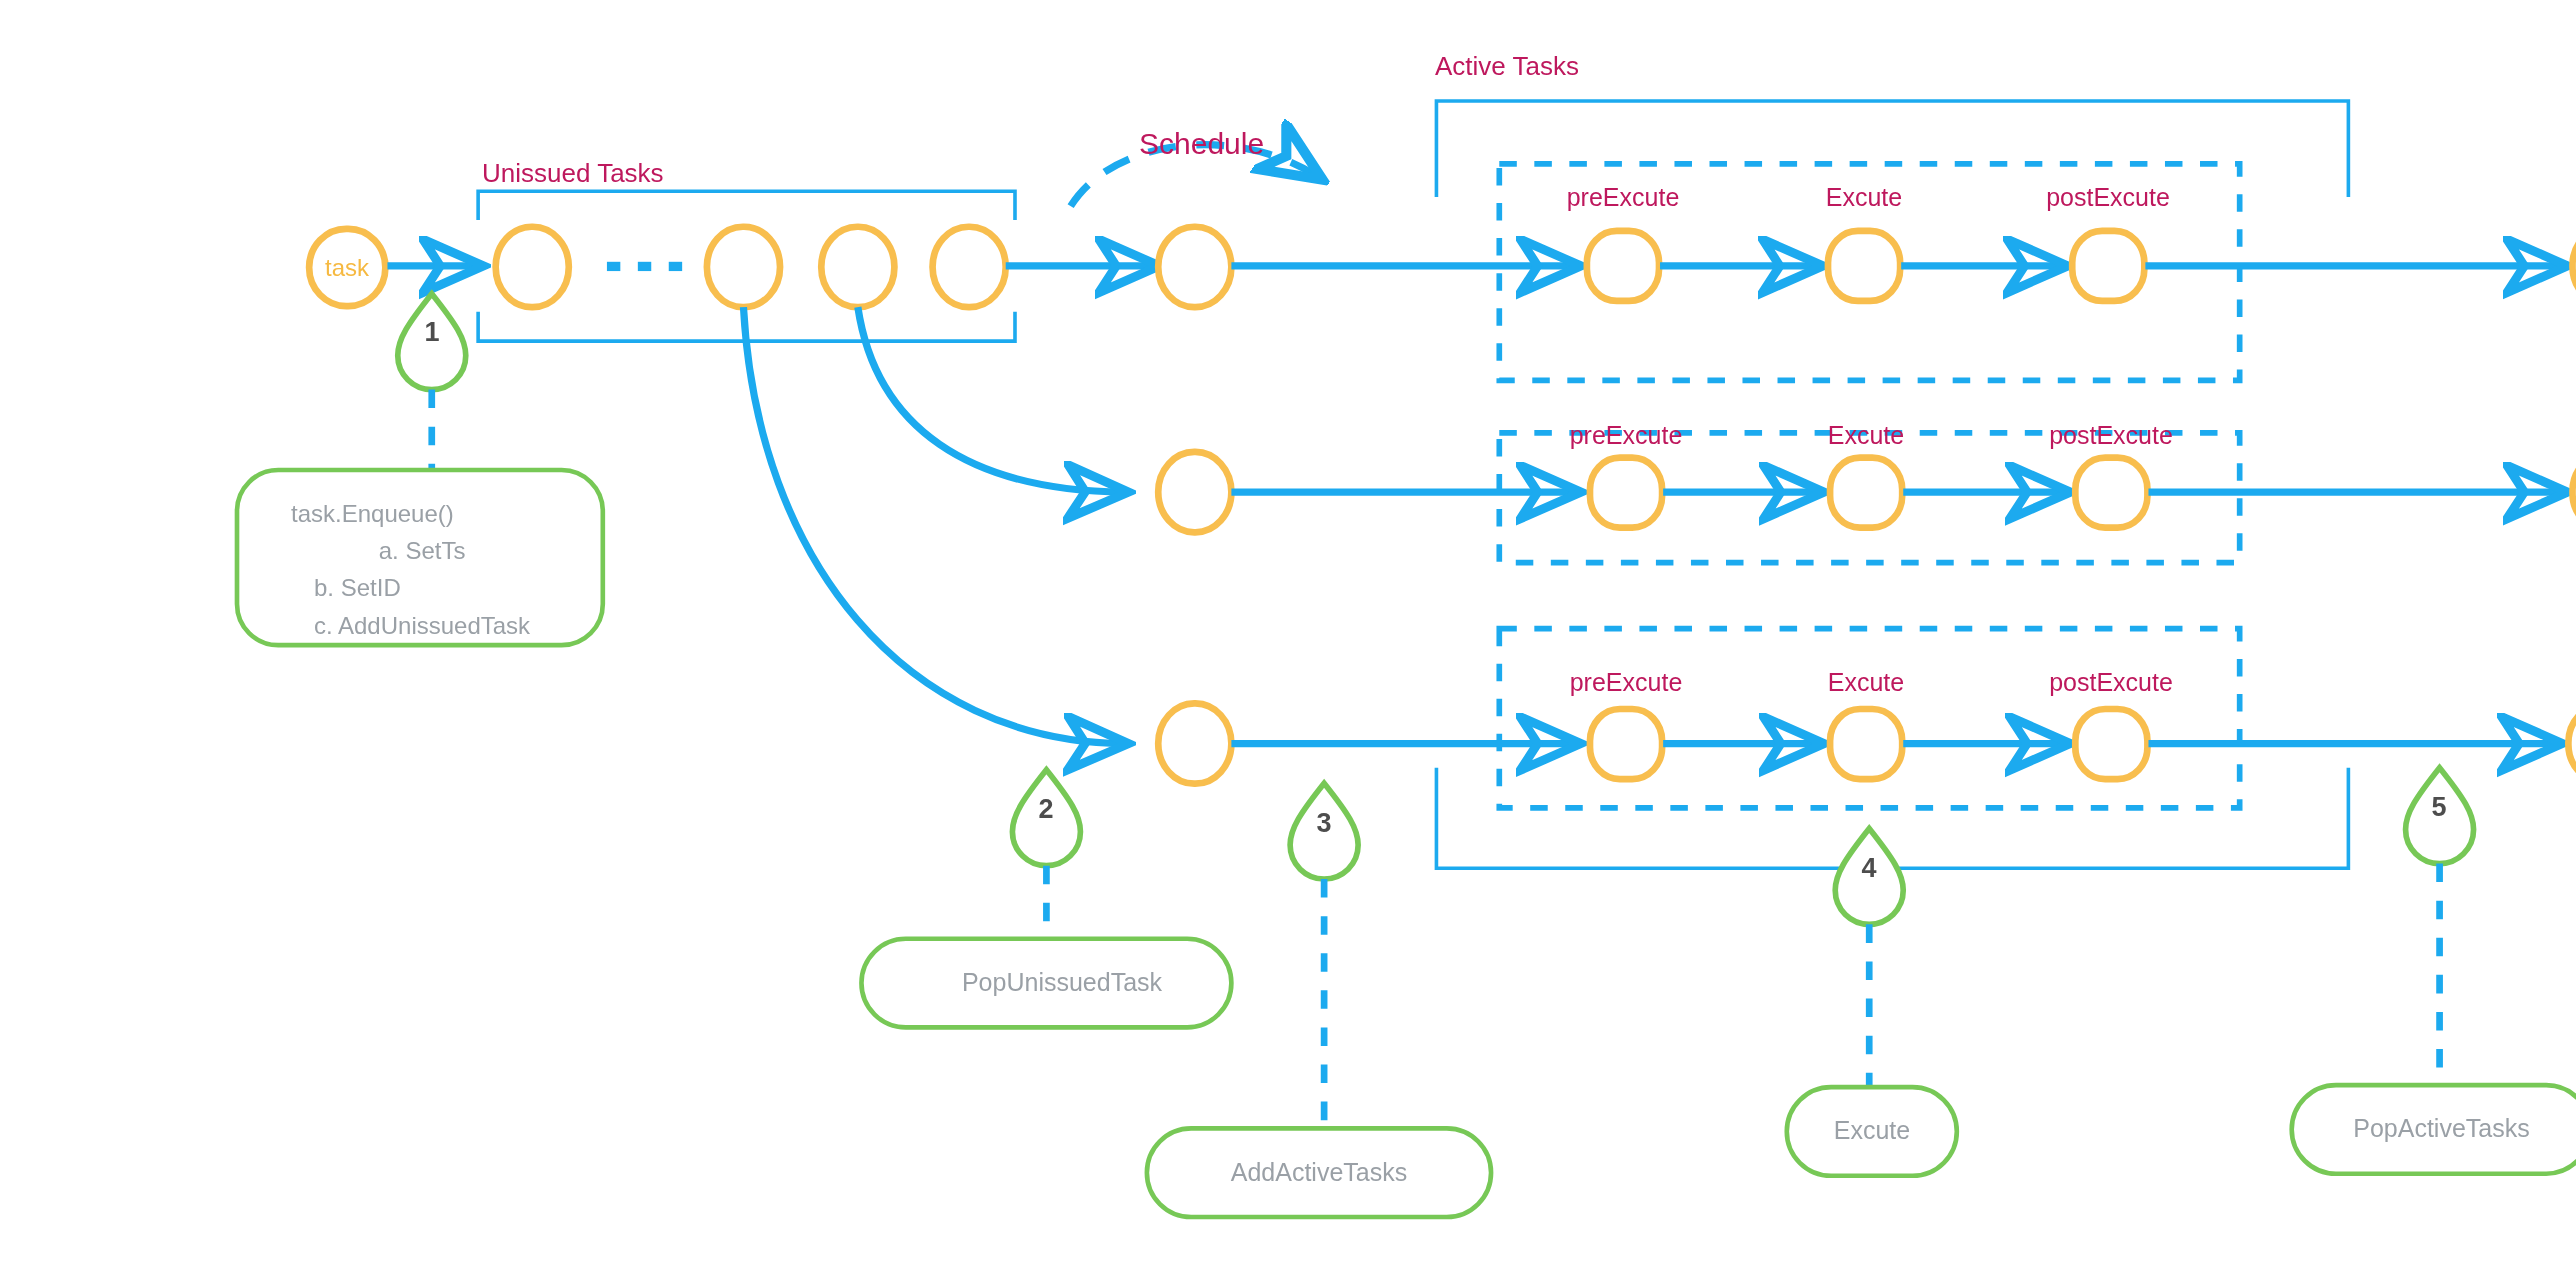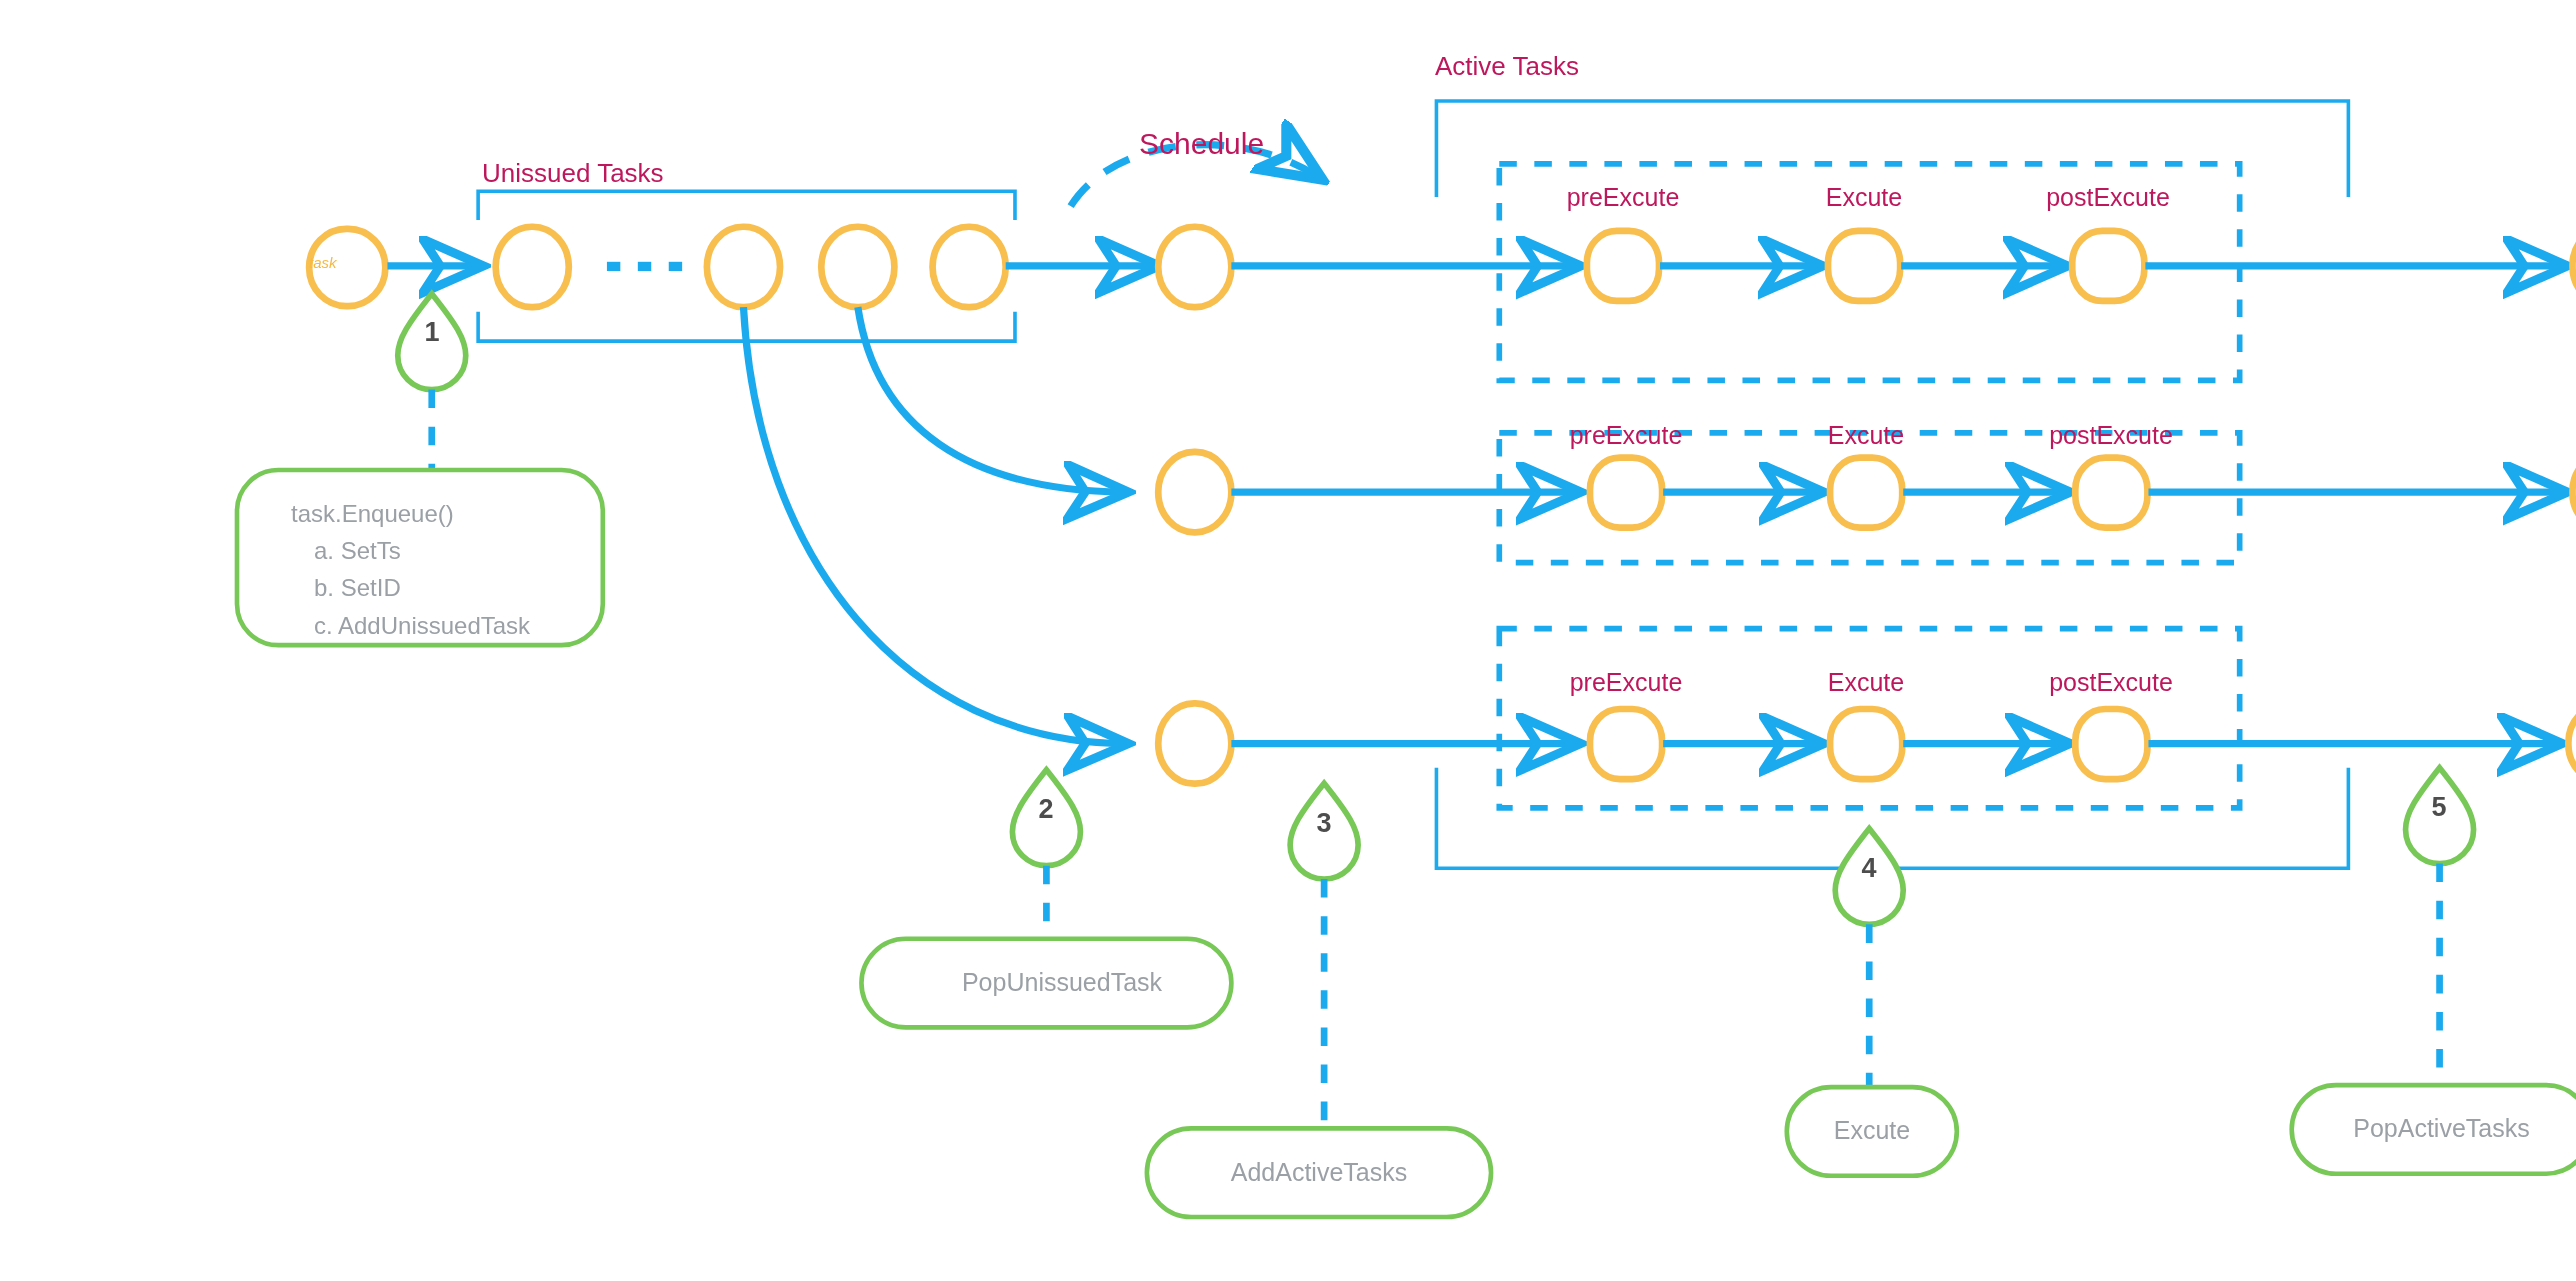--- a/index.html
+++ b/index.html
@@ -127,21 +127,21 @@
     <line x1="3628" y1="1794" x2="3628" y2="2110" stroke="#1CAAEF" stroke-width="13" stroke-dasharray="36 36"></line>
     <rect x="3468" y="2110" width="330" height="172" rx="86" ry="86" fill="#fff" stroke="#77C856" stroke-width="9"></rect>
 
     <g>
       <path d="M 4735,1490 C 4689,1548 4669,1578 4669,1610 C 4669,1647 4699,1676 4735,1676 C 4771,1676 4801,1647 4801,1610 C 4801,1578 4781,1548 4735,1490 Z" fill="#fff" stroke="#77C856" stroke-width="11"></path>
     </g>
     <line x1="4735" y1="1676" x2="4735" y2="2106" stroke="#1CAAEF" stroke-width="13" stroke-dasharray="36 36"></line>
     <rect x="4448" y="2106" width="580" height="172" rx="86" ry="86" fill="#fff" stroke="#77C856" stroke-width="9"></rect>
   </svg>
 
-  <div class="node-text" style="left:309px; top:254px; width:76px; font-size:15px;font-style:italic;">task</div>
+  <div class="node-text" style="left:309px; top:254px; width:76px; text-align:center; font-size:24px;">task</div>
 
   <div class="lbl" style="left:482px; top:158px; font-size:26px;">Unissued Tasks</div>
   <div class="lbl" style="left:1139px; top:127px; font-size:30px;">Schedule</div>
   <div class="lbl" style="left:1435px; top:51px; font-size:26px;">Active Tasks</div>
 
   <div class="lbl" style="left:1556px; top:183px; width:134px; text-align:center; font-size:25px;">preExcute</div>
   <div class="lbl" style="left:1798px; top:183px; width:132px; text-align:center; font-size:25px;">Excute</div>
   <div class="lbl" style="left:2039px; top:183px; width:138px; text-align:center; font-size:25px;">postExcute</div>
 
   <div class="lbl" style="left:1559px; top:421px; width:134px; text-align:center; font-size:25px;">preExcute</div>
@@ -153,21 +153,21 @@
   <div class="lbl" style="left:2042px; top:668px; width:138px; text-align:center; font-size:25px;">postExcute</div>
 
   <div class="marker-num" style="left:398px; top:317px; width:68px; font-size:27px;">1</div>
   <div class="marker-num" style="left:1012px; top:794px; width:68px; font-size:27px;">2</div>
   <div class="marker-num" style="left:1290px; top:808px; width:68px; font-size:27px;">3</div>
   <div class="marker-num" style="left:1835px; top:853px; width:68px; font-size:27px;">4</div>
   <div class="marker-num" style="left:2405px; top:792px; width:68px; font-size:27px;">5</div>
 
   <div class="callout-multi" style="left:291px; top:495px; font-size:24px;">
     <div>task.Enqueue()</div>
-    <div style="padding-left:23px;">a. SetTs</div>
+    <div style="padding-left:23px;text-align:center;">a. SetTs</div>
     <div style="padding-left:23px;">b. SetID</div>
     <div style="padding-left:23px;">c. AddUnissuedTask</div>
   </div>
 
   <div class="callout-text" style="left:861px; top:968px; width:370px; text-align:center; font-size:25px;padding-left:16px;">PopUnissuedTask</div>
   <div class="callout-text" style="left:1147px; top:1158px; width:344px; text-align:center; font-size:25px;">AddActiveTasks</div>
   <div class="callout-text" style="left:1787px; top:1116px; width:170px; text-align:center; font-size:25px;">Excute</div>
   <div class="callout-text" style="left:2292px; top:1114px; width:299px; text-align:center; font-size:25px;">PopActiveTasks</div>
 
 </div>

